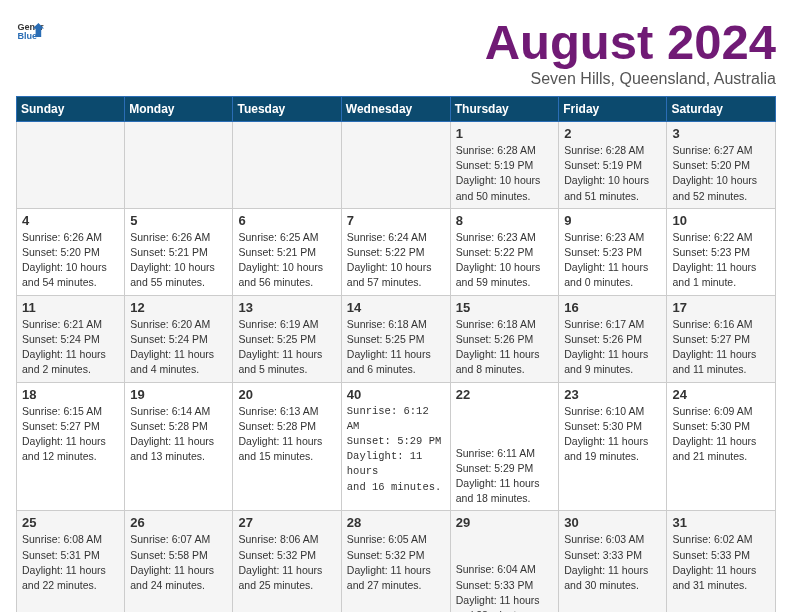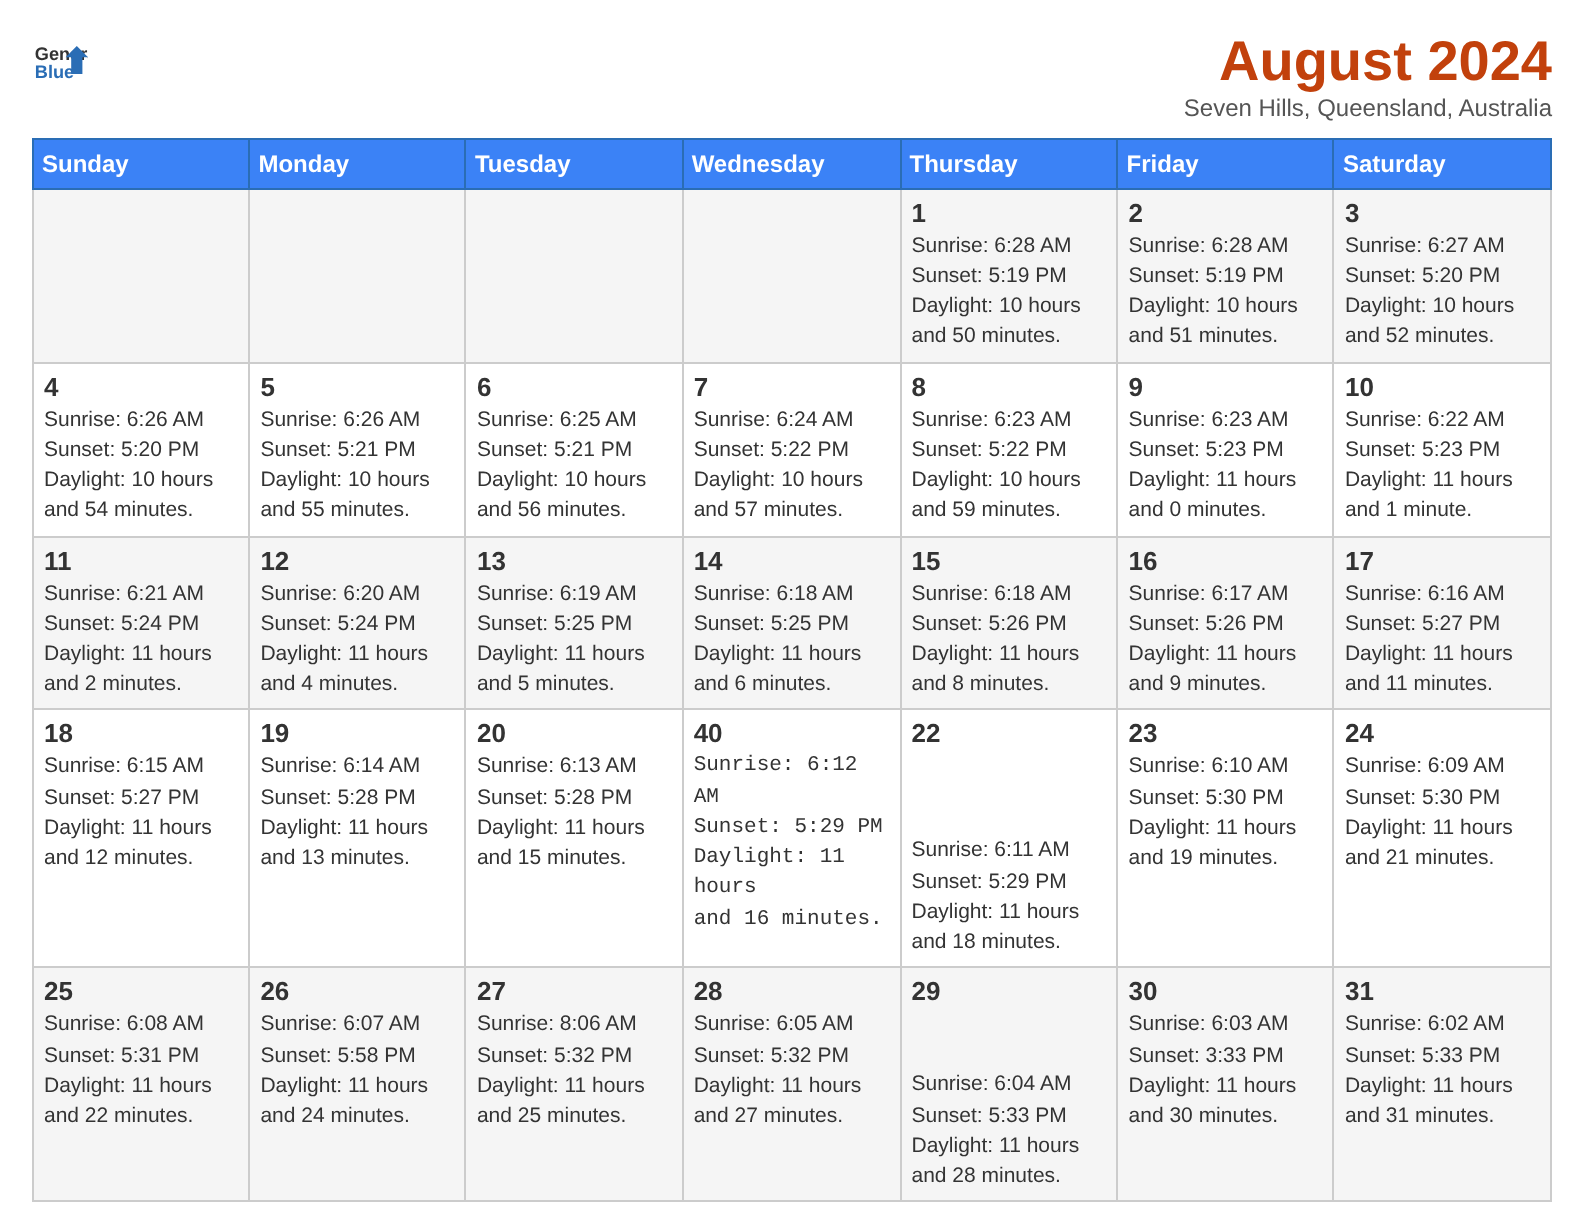--- a/index.html
+++ b/index.html
@@ -22,36 +22,36 @@
       gap: 4px;
     }
     .logo-icon {
       width: 28px;
       height: 28px;
     }
     .title-block {
       text-align: right;
     }
     .main-title {
-      font-size: 28px;
+      font-size: 49px;
       font-weight: bold;
-      color: #c2410c;
+      color: #701a75;
       line-height: 1.1;
     }
     .subtitle {
-      font-size: 12px;
+      font-size: 16px;
       color: #555;
     }
     table {
       width: 100%;
       border-collapse: collapse;
       font-size: 11px;
     }
     thead th {
-      background: #3b82f6;
+      background: #0c4a6e;
       color: #fff;
       padding: 5px 4px;
       text-align: left;
       font-size: 12px;
       font-weight: bold;
       border: 1px solid #2a6db5;
     }
     tbody td {
       border: 1px solid #ccc;
       padding: 4px 5px;

